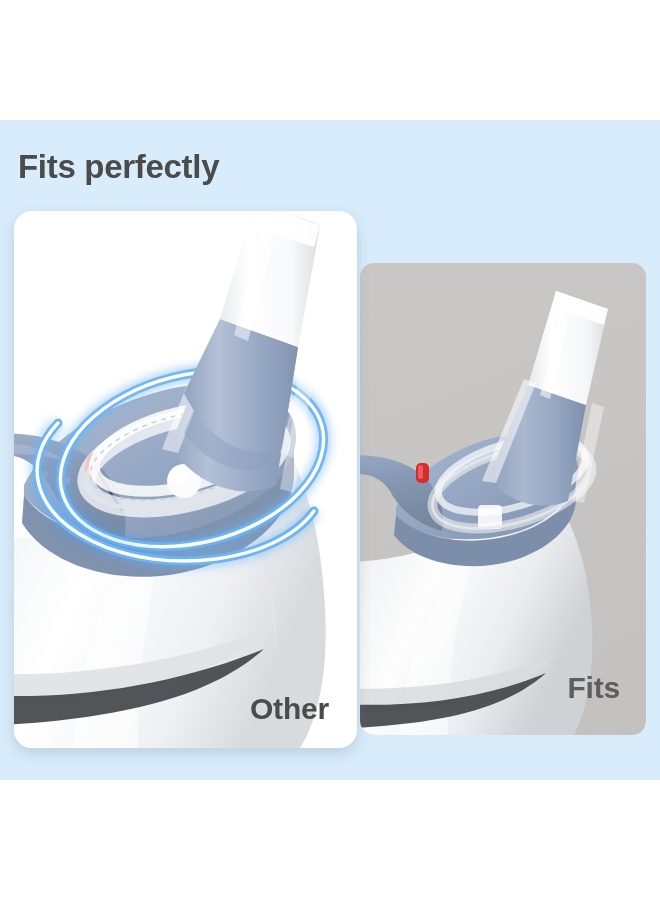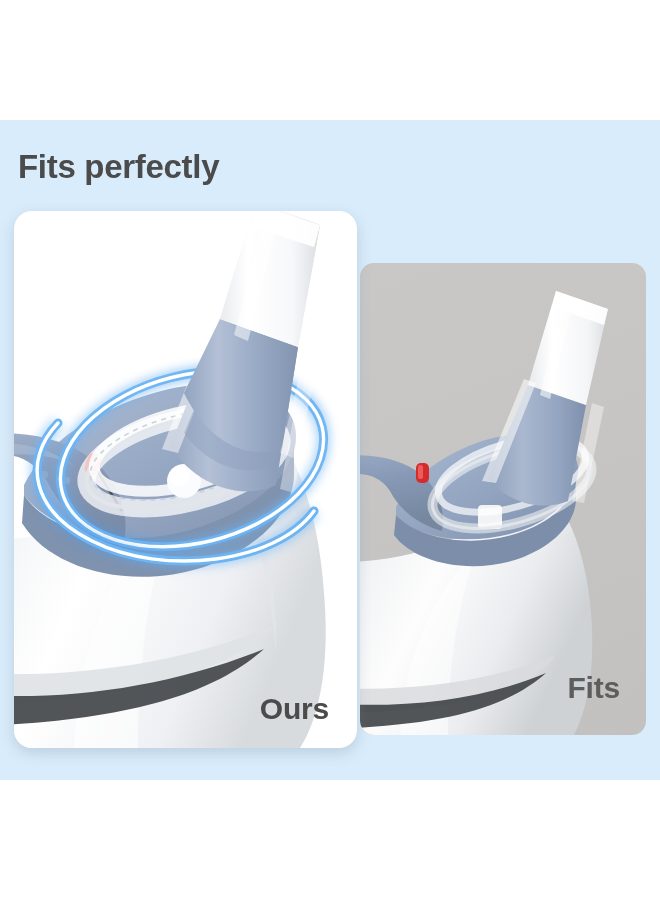--- a/index.html
+++ b/index.html
@@ -268,16 +268,16 @@
           </g>
 
           <g>
             <path d="M 44 212 C 8 250 18 300 78 330 C 150 366 262 352 300 300" fill="none" stroke="url(#glowGrad)" stroke-width="15" opacity="0.5" filter="url(#softGlow)"></path>
             <path d="M 44 212 C 8 250 18 300 78 330 C 150 366 262 352 300 300" fill="none" stroke="#6cb4f2" stroke-width="9" stroke-linecap="round"></path>
             <path d="M 44 212 C 8 250 18 300 78 330 C 150 366 262 352 300 300" fill="none" stroke="#ffffff" stroke-width="3.4" stroke-linecap="round"></path>
           </g>
         </g>
       </svg>
     </div>
-    <div class="panel-ours-label lbl">Ours</div>
+    <div class="panel-ours-label lbl">Other</div>
   </div>
 
 </div>
 
 </body></html>

